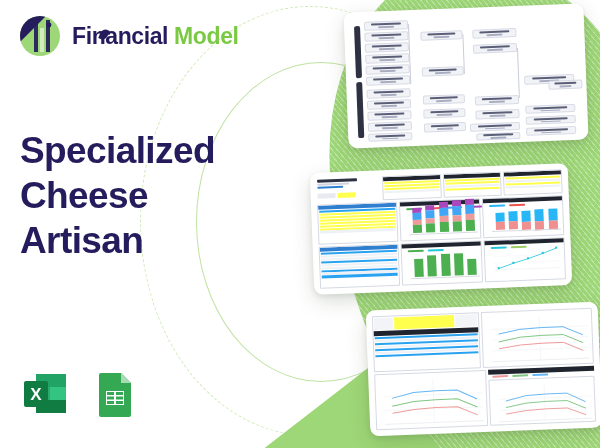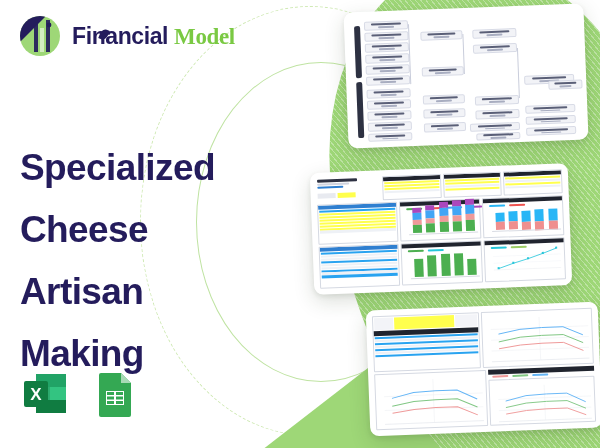--- a/index.html
+++ b/index.html
@@ -41,34 +41,34 @@
     position:absolute; left:262px; bottom:-2px;
     width:300px; height:130px; background:#9ed777;
     clip-path:polygon(56% 0%, 100% 100%, 0% 100%);
   }
 
   
   .brand { position:absolute; left:18px; top:14px; display:flex; align-items:center; gap:10px; }
   .logo-mark { width:44px; height:44px; flex:0 0 44px; }
   .brand-text { font-size:23px; font-weight:700; letter-spacing:-.4px; line-height:1; white-space:nowrap; }
   .brand-text .w1 { color:#241c5c; }
-  .brand-text .w2 { color:#7ac943;font-family:Liberation Serif, serif; }
+  .brand-text .w2 { color:#7ac943; }
   .brand-wrap { position:relative; display:inline-block; }
   .leaf {
     position:absolute; width:8px; height:11px; left:27.5px; top:4px;
     background:#241c5c; border-radius:60% 0 60% 0; transform:rotate(22deg);
   }
 
   
   .headline {
     position:absolute; left:20px; top:128px; width:250px;
     color:#241c5c; font-size:37px; font-weight:700;
     line-height:1.22; letter-spacing:-.6px;
   }
-  .headline span { display:block;margin-top:17px; }
+  .headline span { display:block; }
 
   
   .formats { position:absolute; left:20px; top:368px; display:flex; gap:17px; }
   .fmt { width:52px; height:52px; }
 
   
   .card {
     position:absolute; background:#fff; border-radius:9px;
     box-shadow:0 7px 20px rgba(40,60,30,.17), 0 2px 5px rgba(40,60,30,.10);
     overflow:hidden; padding:6px;
@@ -147,21 +147,20 @@
         <span class="w2">Model</span>
       </span>
       <span class="leaf"></span>
     </span>
   </div>
 
   <div class="headline">
     <span>Specialized</span>
     <span>Cheese</span>
     <span>Artisan</span>
-    <span>Making</span>
   </div>
 
   <div class="formats">
     <span class="fmt">
       <svg viewBox="0 0 52 52" width="52" height="52">
         <rect x="16" y="6" width="30" height="13" fill="#21a366"></rect>
         <rect x="16" y="19" width="30" height="13" fill="#33c481"></rect>
         <rect x="16" y="32" width="30" height="13" fill="#107c41"></rect>
         <rect x="16" y="19" width="14" height="13" fill="#185c37" opacity=".25"></rect>
         <rect x="4" y="13" width="24" height="26" rx="2" fill="#107c41"></rect>

